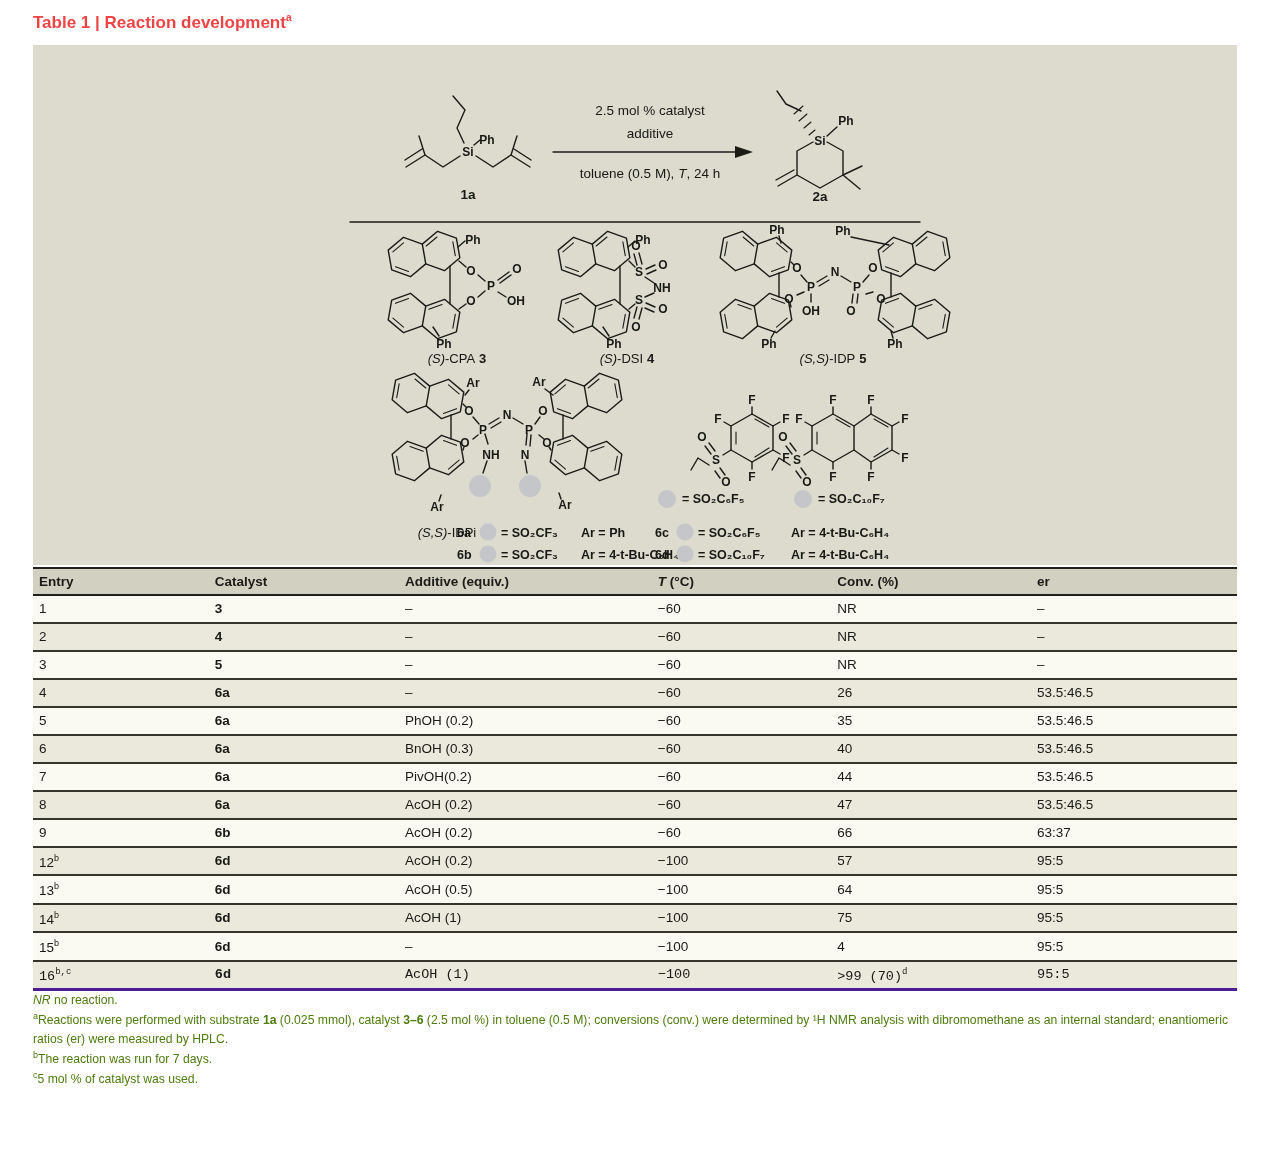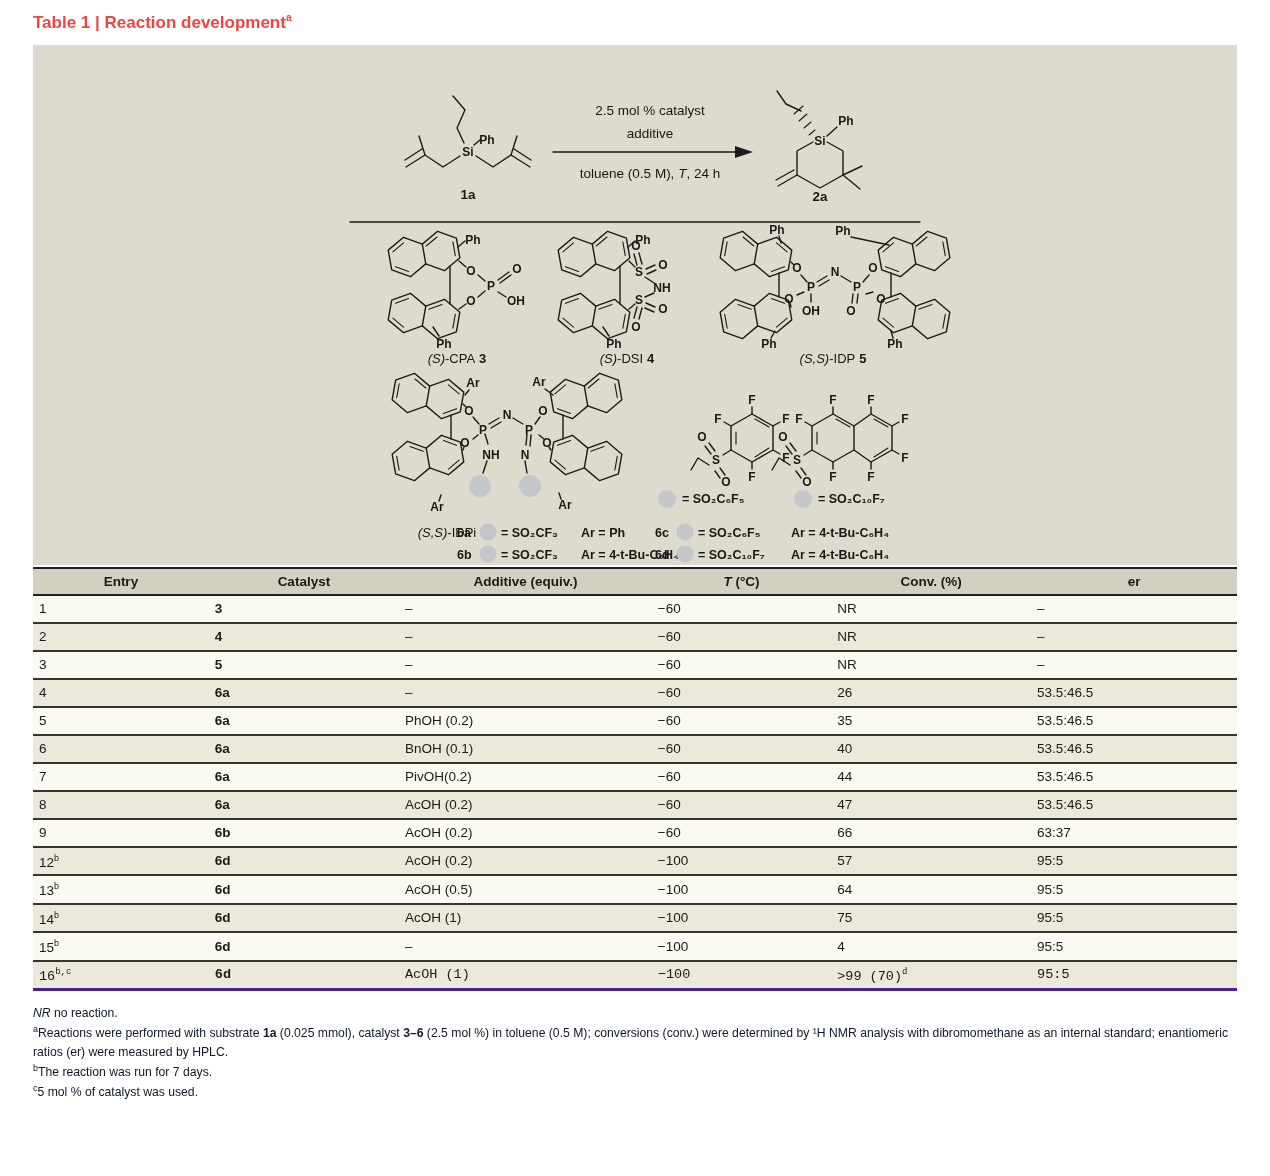--- a/index.html
+++ b/index.html
@@ -21,31 +21,31 @@
   .catl { font-size:13px; text-anchor:middle; }
   .defl { font-size:12.5px; font-weight:600; }
   .numl { font-size:12.5px; font-weight:700; }
   .it { font-style:italic; }
   .bold { font-weight:700; }
   .gray-dot { fill:#c5c6ca; stroke:none; }
 
   table.results { width:1204px; border-collapse:collapse; font-size:13.5px; table-layout:fixed;
     border-top:2px solid #21211b; margin-top:2px; }
   table.results th {
-    text-align:center; font-weight:700; padding:5px 6px; background:#d2d0c0;
+    text-align:left; font-weight:700; padding:5px 6px; background:#d2d0c0;
     border-bottom:2px solid #21211b; height:27px;
   }
   table.results td { padding:5px 6px; border-bottom:2px solid #35352b; height:28px; }
   table.results tbody tr:nth-child(odd)  { background:#fbfaf2; }
   table.results tbody tr:nth-child(even) { background:#ebe9db; }
   table.results tbody tr:last-child td { border-bottom:3px solid #4c1d95;font-family:Liberation Mono, monospace; }
   td.c-cat { font-weight:700; }
   table.results sup, .footnotes sup { font-size:9px; }
 
-  .footnotes { margin-top:13px; font-size:12.2px; color:#0f172a; width:1204px; }
+  .footnotes { margin-top:0; font-size:12.2px; color:#4d7c0f; width:1204px; }
   .footnotes p { line-height:1.55; }
 </style>
 </head>
 <body>
 
 <div class="page">
 
   <div class="table-title"><span>Table 1 | Reaction development</span><sup>a</sup></div>
 
   <div class="figure-panel">
@@ -324,21 +324,21 @@
           <td class="c-entry">5</td>
           <td class="c-cat">6a</td>
           <td class="c-add">PhOH (0.2)</td>
           <td class="c-temp">−60</td>
           <td class="c-conv">35</td>
           <td class="c-er">53.5:46.5</td>
         </tr>
         <tr>
           <td class="c-entry">6</td>
           <td class="c-cat">6a</td>
-          <td class="c-add">BnOH (0.1)</td>
+          <td class="c-add">BnOH (0.3)</td>
           <td class="c-temp">−60</td>
           <td class="c-conv">40</td>
           <td class="c-er">53.5:46.5</td>
         </tr>
         <tr>
           <td class="c-entry">7</td>
           <td class="c-cat">6a</td>
           <td class="c-add">PivOH(0.2)</td>
           <td class="c-temp">−60</td>
           <td class="c-conv">44</td>

